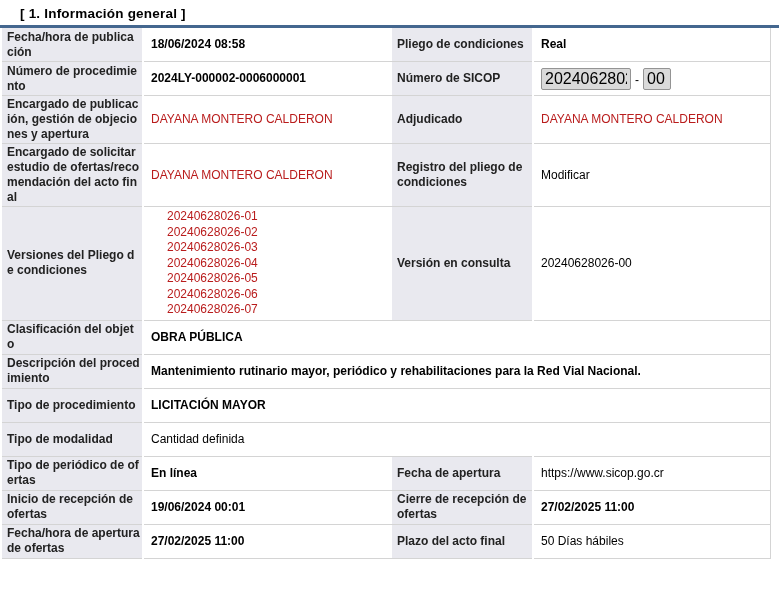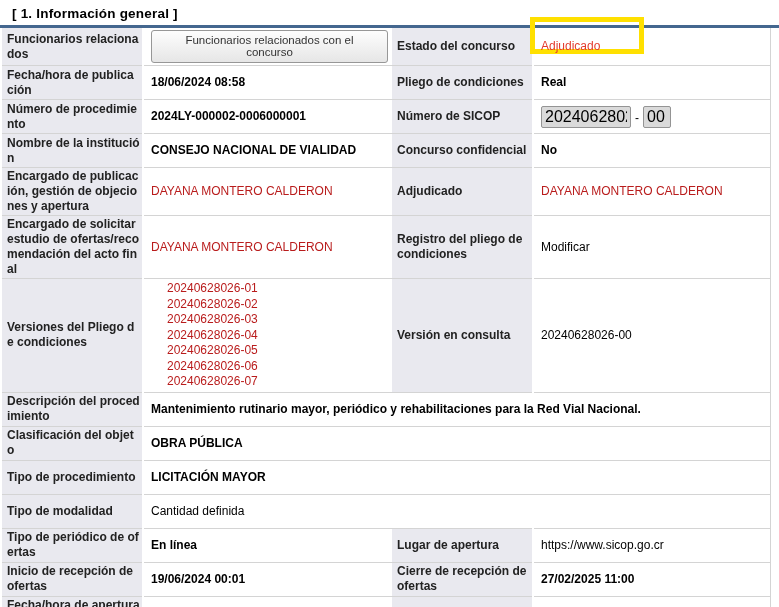--- a/index.html
+++ b/index.html
@@ -2,21 +2,21 @@
 <html><head>
 <meta charset="utf-8">
 <style>
   html,body { margin:0; padding:0; background:#fff; }
   .page {
     position:relative; width:779px; height:607px; overflow:hidden;
     background:#fff; font-family:"Liberation Sans", sans-serif;
   }
   .title {
     font-size:13.5px; font-weight:bold; color:#000;
-    padding:6px 0 4px 12px; letter-spacing:0.2px;
+    padding:6px 0 4px 20px; letter-spacing:0.2px;
   }
   .rule { height:3px; background:#44678f; }
   table.info {
     border-collapse:collapse; table-layout:fixed;
     width:768px; margin-left:2px;
   }
   td {
     font-size:12px; line-height:15px; vertical-align:middle;
     border-bottom:1px solid #d4d4d4; height:29px;
     overflow:hidden;
@@ -60,42 +60,30 @@
   <div class="rule"></div>
   <table class="info">
     <colgroup>
       <col style="width:141px">
         <col style="width:249px">
       <col style="width:141px">
         <col style="width:237px">
     </colgroup>
     <tbody>
         <tr>
-          <td class="lbl">Funcionarios relacionados</td>
-          <td class="val"><button class="btn">Funcionarios relacionados con el concurso</button></td>
-          <td class="lbl">Estado del concurso</td>
-          <td class="val last status-cell"><div class="annot"></div><span class="status-text">Adjudicado</span></td>
-        </tr>
-        <tr>
           <td class="lbl">Fecha/hora de publicación</td>
           <td class="val bold">18/06/2024 08:58</td>
           <td class="lbl">Pliego de condiciones</td>
           <td class="val last bold">Real</td>
         </tr>
         <tr>
           <td class="lbl">Número de procedimiento</td>
           <td class="val bold">2024LY-000002-0006000001</td>
           <td class="lbl">Número de SICOP</td>
           <td class="val last"><input class="sicop-input sicop-a" readonly="" value="20240628026" style=""><span class="sicop-sep">-</span><input class="sicop-input sicop-b" readonly="" value="00" style=""></td>
-        </tr>
-        <tr>
-          <td class="lbl">Nombre de la institución</td>
-          <td class="val bold">CONSEJO NACIONAL DE VIALIDAD</td>
-          <td class="lbl">Concurso confidencial</td>
-          <td class="val last bold">No</td>
         </tr>
         <tr>
           <td class="lbl">Encargado de publicación, gestión de objeciones y apertura</td>
           <td class="val"><span class="lnk">DAYANA MONTERO CALDERON</span></td>
           <td class="lbl">Adjudicado</td>
           <td class="val last"><span class="lnk">DAYANA MONTERO CALDERON</span></td>
         </tr>
         <tr>
           <td class="lbl">Encargado de solicitar estudio de ofertas/recomendación del acto final</td>
           <td class="val"><span class="lnk">DAYANA MONTERO CALDERON</span></td>
@@ -112,39 +100,39 @@
               <span class="lnk">20240628026-04</span>
               <span class="lnk">20240628026-05</span>
               <span class="lnk">20240628026-06</span>
               <span class="lnk">20240628026-07</span>
             </div>
           </td>
           <td class="lbl">Versión en consulta</td>
           <td class="val last">20240628026-00</td>
         </tr>
         <tr>
+          <td class="lbl">Clasificación del objeto</td>
+          <td colspan="3" class="val last bold">OBRA PÚBLICA</td>
+        </tr>
+        <tr>
           <td class="lbl">Descripción del procedimiento</td>
           <td colspan="3" class="val last bold">Mantenimiento rutinario mayor, periódico y rehabilitaciones para la Red Vial Nacional.</td>
-        </tr>
-        <tr>
-          <td class="lbl">Clasificación del objeto</td>
-          <td colspan="3" class="val last bold">OBRA PÚBLICA</td>
         </tr>
         <tr>
           <td class="lbl">Tipo de procedimiento</td>
           <td colspan="3" class="val last bold">LICITACIÓN MAYOR</td>
         </tr>
         <tr>
           <td class="lbl">Tipo de modalidad</td>
           <td colspan="3" class="val last">Cantidad definida</td>
         </tr>
         <tr>
           <td class="lbl">Tipo de periódico de ofertas</td>
           <td class="val bold">En línea</td>
-          <td class="lbl">Lugar de apertura</td>
+          <td class="lbl">Fecha de apertura</td>
           <td class="val last">https://www.sicop.go.cr</td>
         </tr>
         <tr>
           <td class="lbl">Inicio de recepción de ofertas</td>
           <td class="val bold">19/06/2024 00:01</td>
           <td class="lbl">Cierre de recepción de ofertas</td>
           <td class="val last bold">27/02/2025 11:00</td>
         </tr>
         <tr>
           <td class="lbl">Fecha/hora de apertura de ofertas</td>

